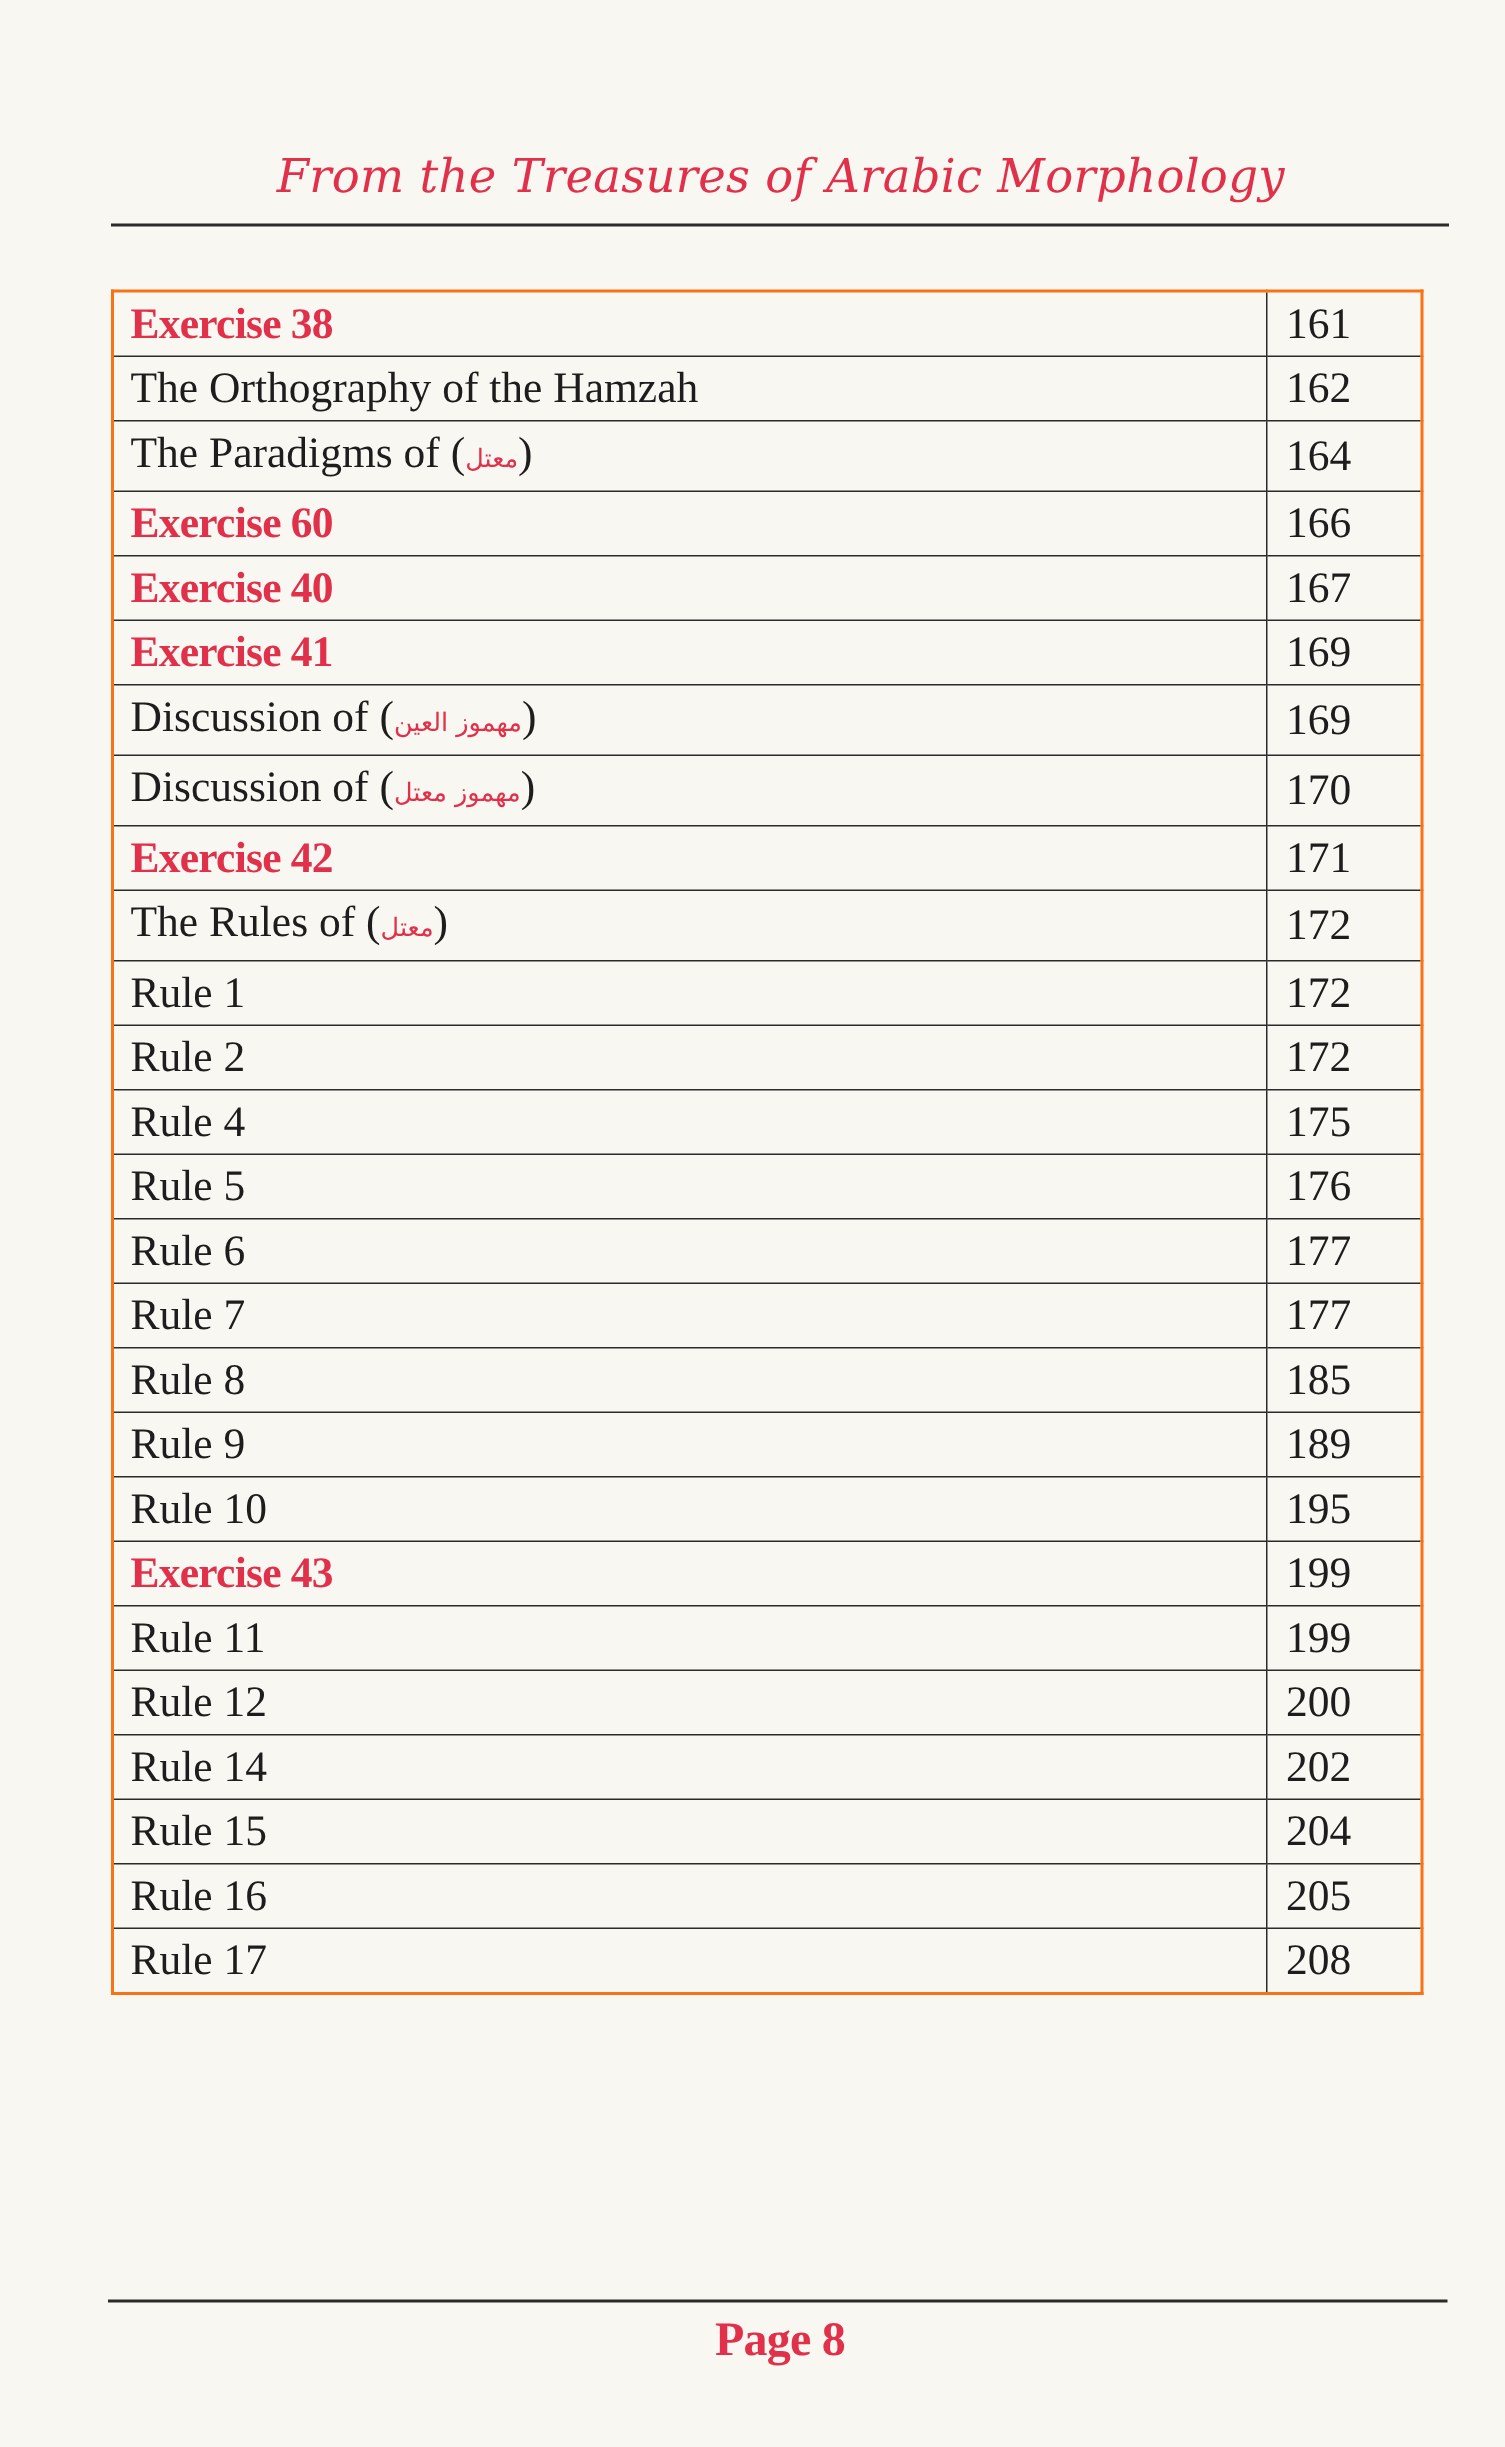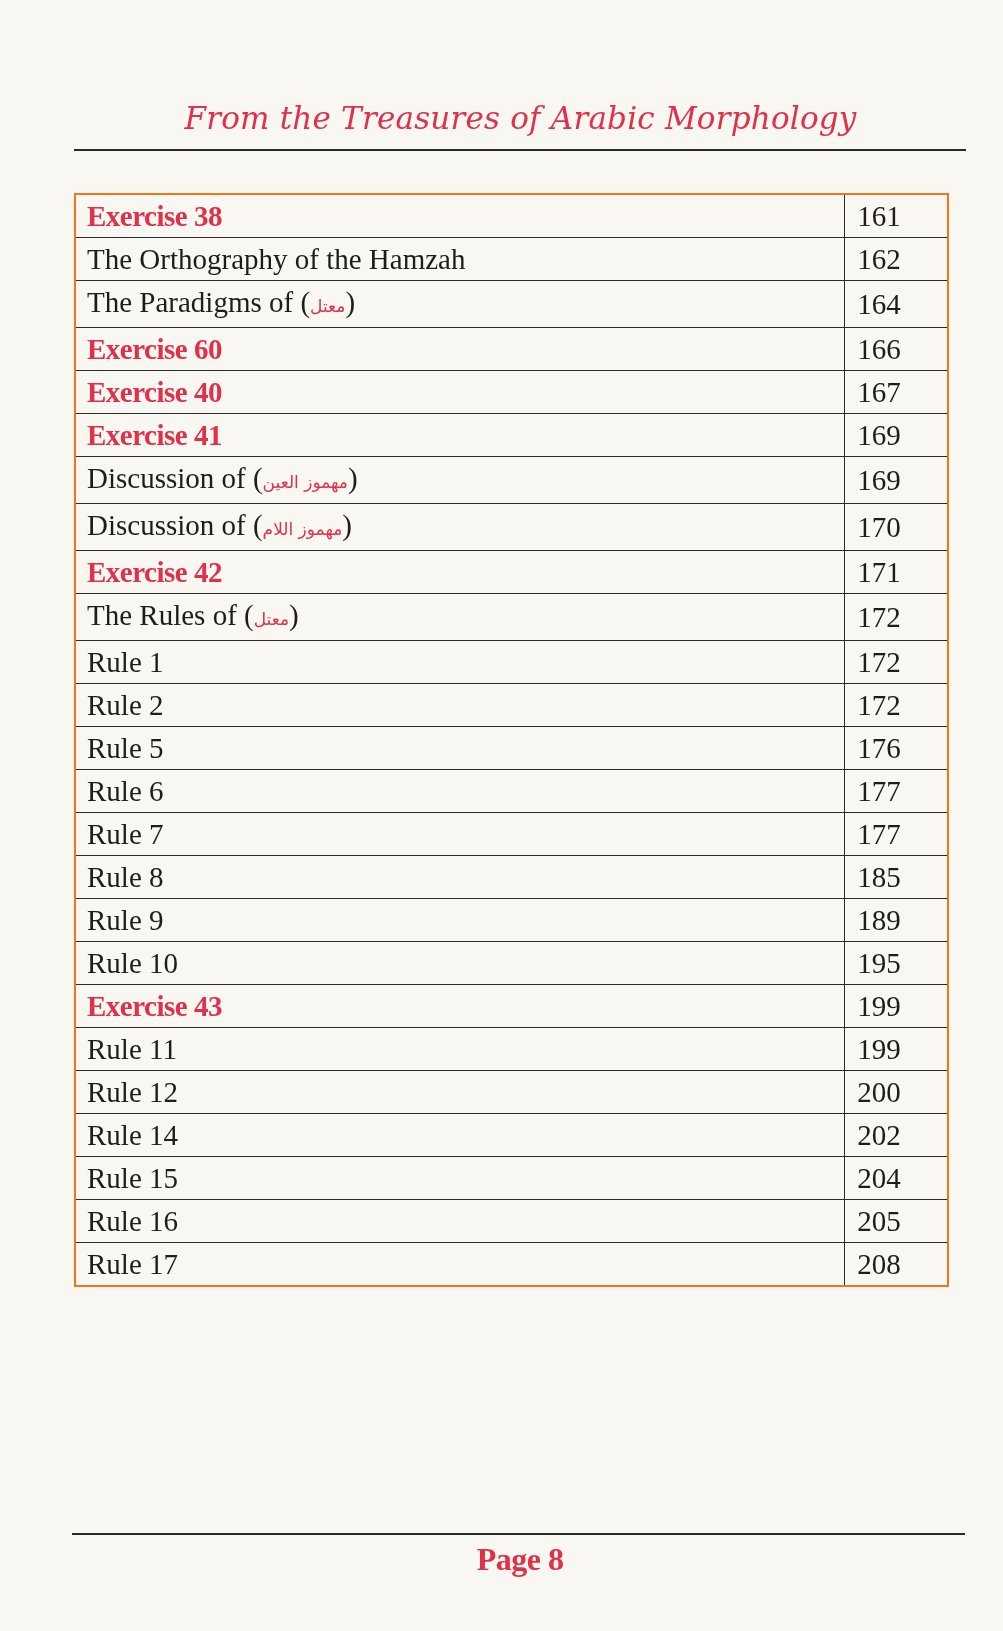--- a/index.html
+++ b/index.html
@@ -92,38 +92,42 @@
       </tr>
       <tr class="exercise">
         <td class="col-title"><span>Exercise 41</span></td>
         <td class="col-page">169</td>
       </tr>
       <tr class="entry">
         <td class="col-title"><span>Discussion of (</span><span class="arabic" lang="ar">مهموز العين</span><span>)</span></td>
         <td class="col-page">169</td>
       </tr>
       <tr class="entry">
-        <td class="col-title"><span>Discussion of (</span><span class="arabic" lang="ar">مهموز اللام</span><span>)</span></td>
+        <td class="col-title"><span>Discussion of (</span><span class="arabic" lang="ar">مهموز معتل</span><span>)</span></td>
         <td class="col-page">170</td>
       </tr>
       <tr class="exercise">
         <td class="col-title"><span>Exercise 42</span></td>
         <td class="col-page">171</td>
       </tr>
       <tr class="entry">
         <td class="col-title"><span>The Rules of (</span><span class="arabic" lang="ar">معتل</span><span>)</span></td>
         <td class="col-page">172</td>
       </tr>
       <tr class="entry">
         <td class="col-title"><span>Rule 1</span></td>
         <td class="col-page">172</td>
       </tr>
       <tr class="entry">
         <td class="col-title"><span>Rule 2</span></td>
         <td class="col-page">172</td>
+      </tr>
+      <tr class="entry">
+        <td class="col-title"><span>Rule 4</span></td>
+        <td class="col-page">175</td>
       </tr>
       <tr class="entry">
         <td class="col-title"><span>Rule 5</span></td>
         <td class="col-page">176</td>
       </tr>
       <tr class="entry">
         <td class="col-title"><span>Rule 6</span></td>
         <td class="col-page">177</td>
       </tr>
       <tr class="entry">

